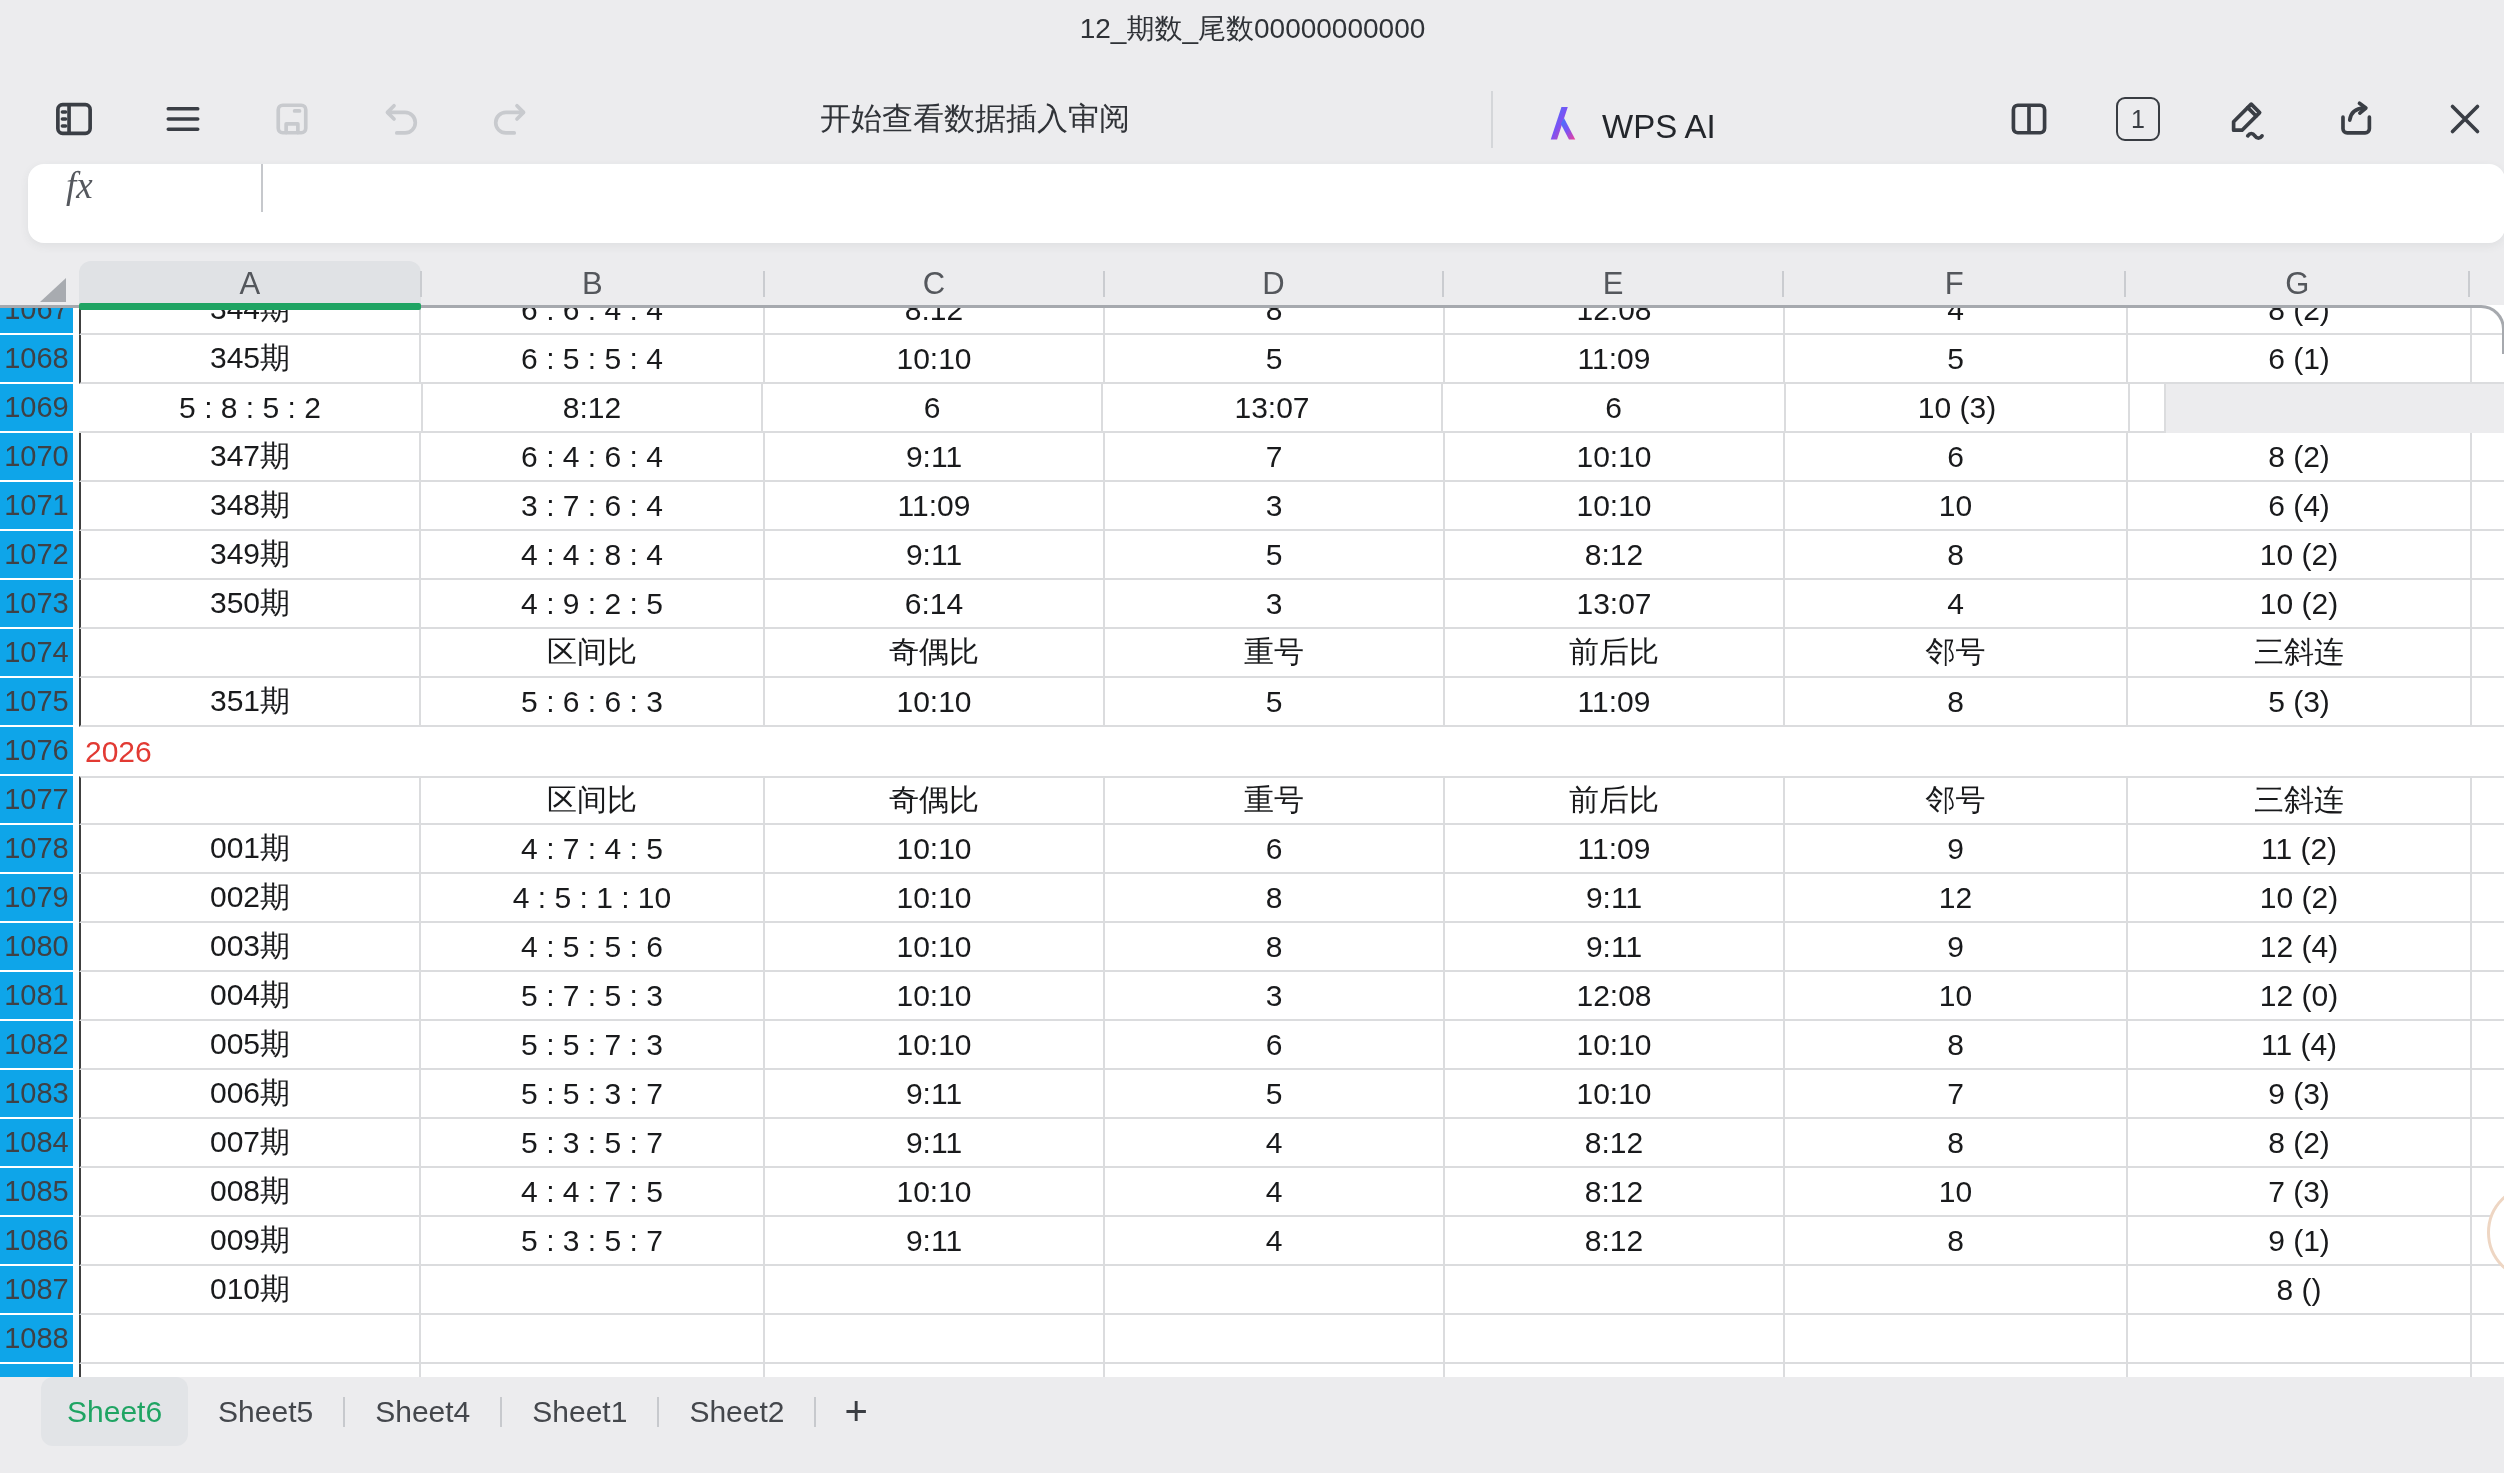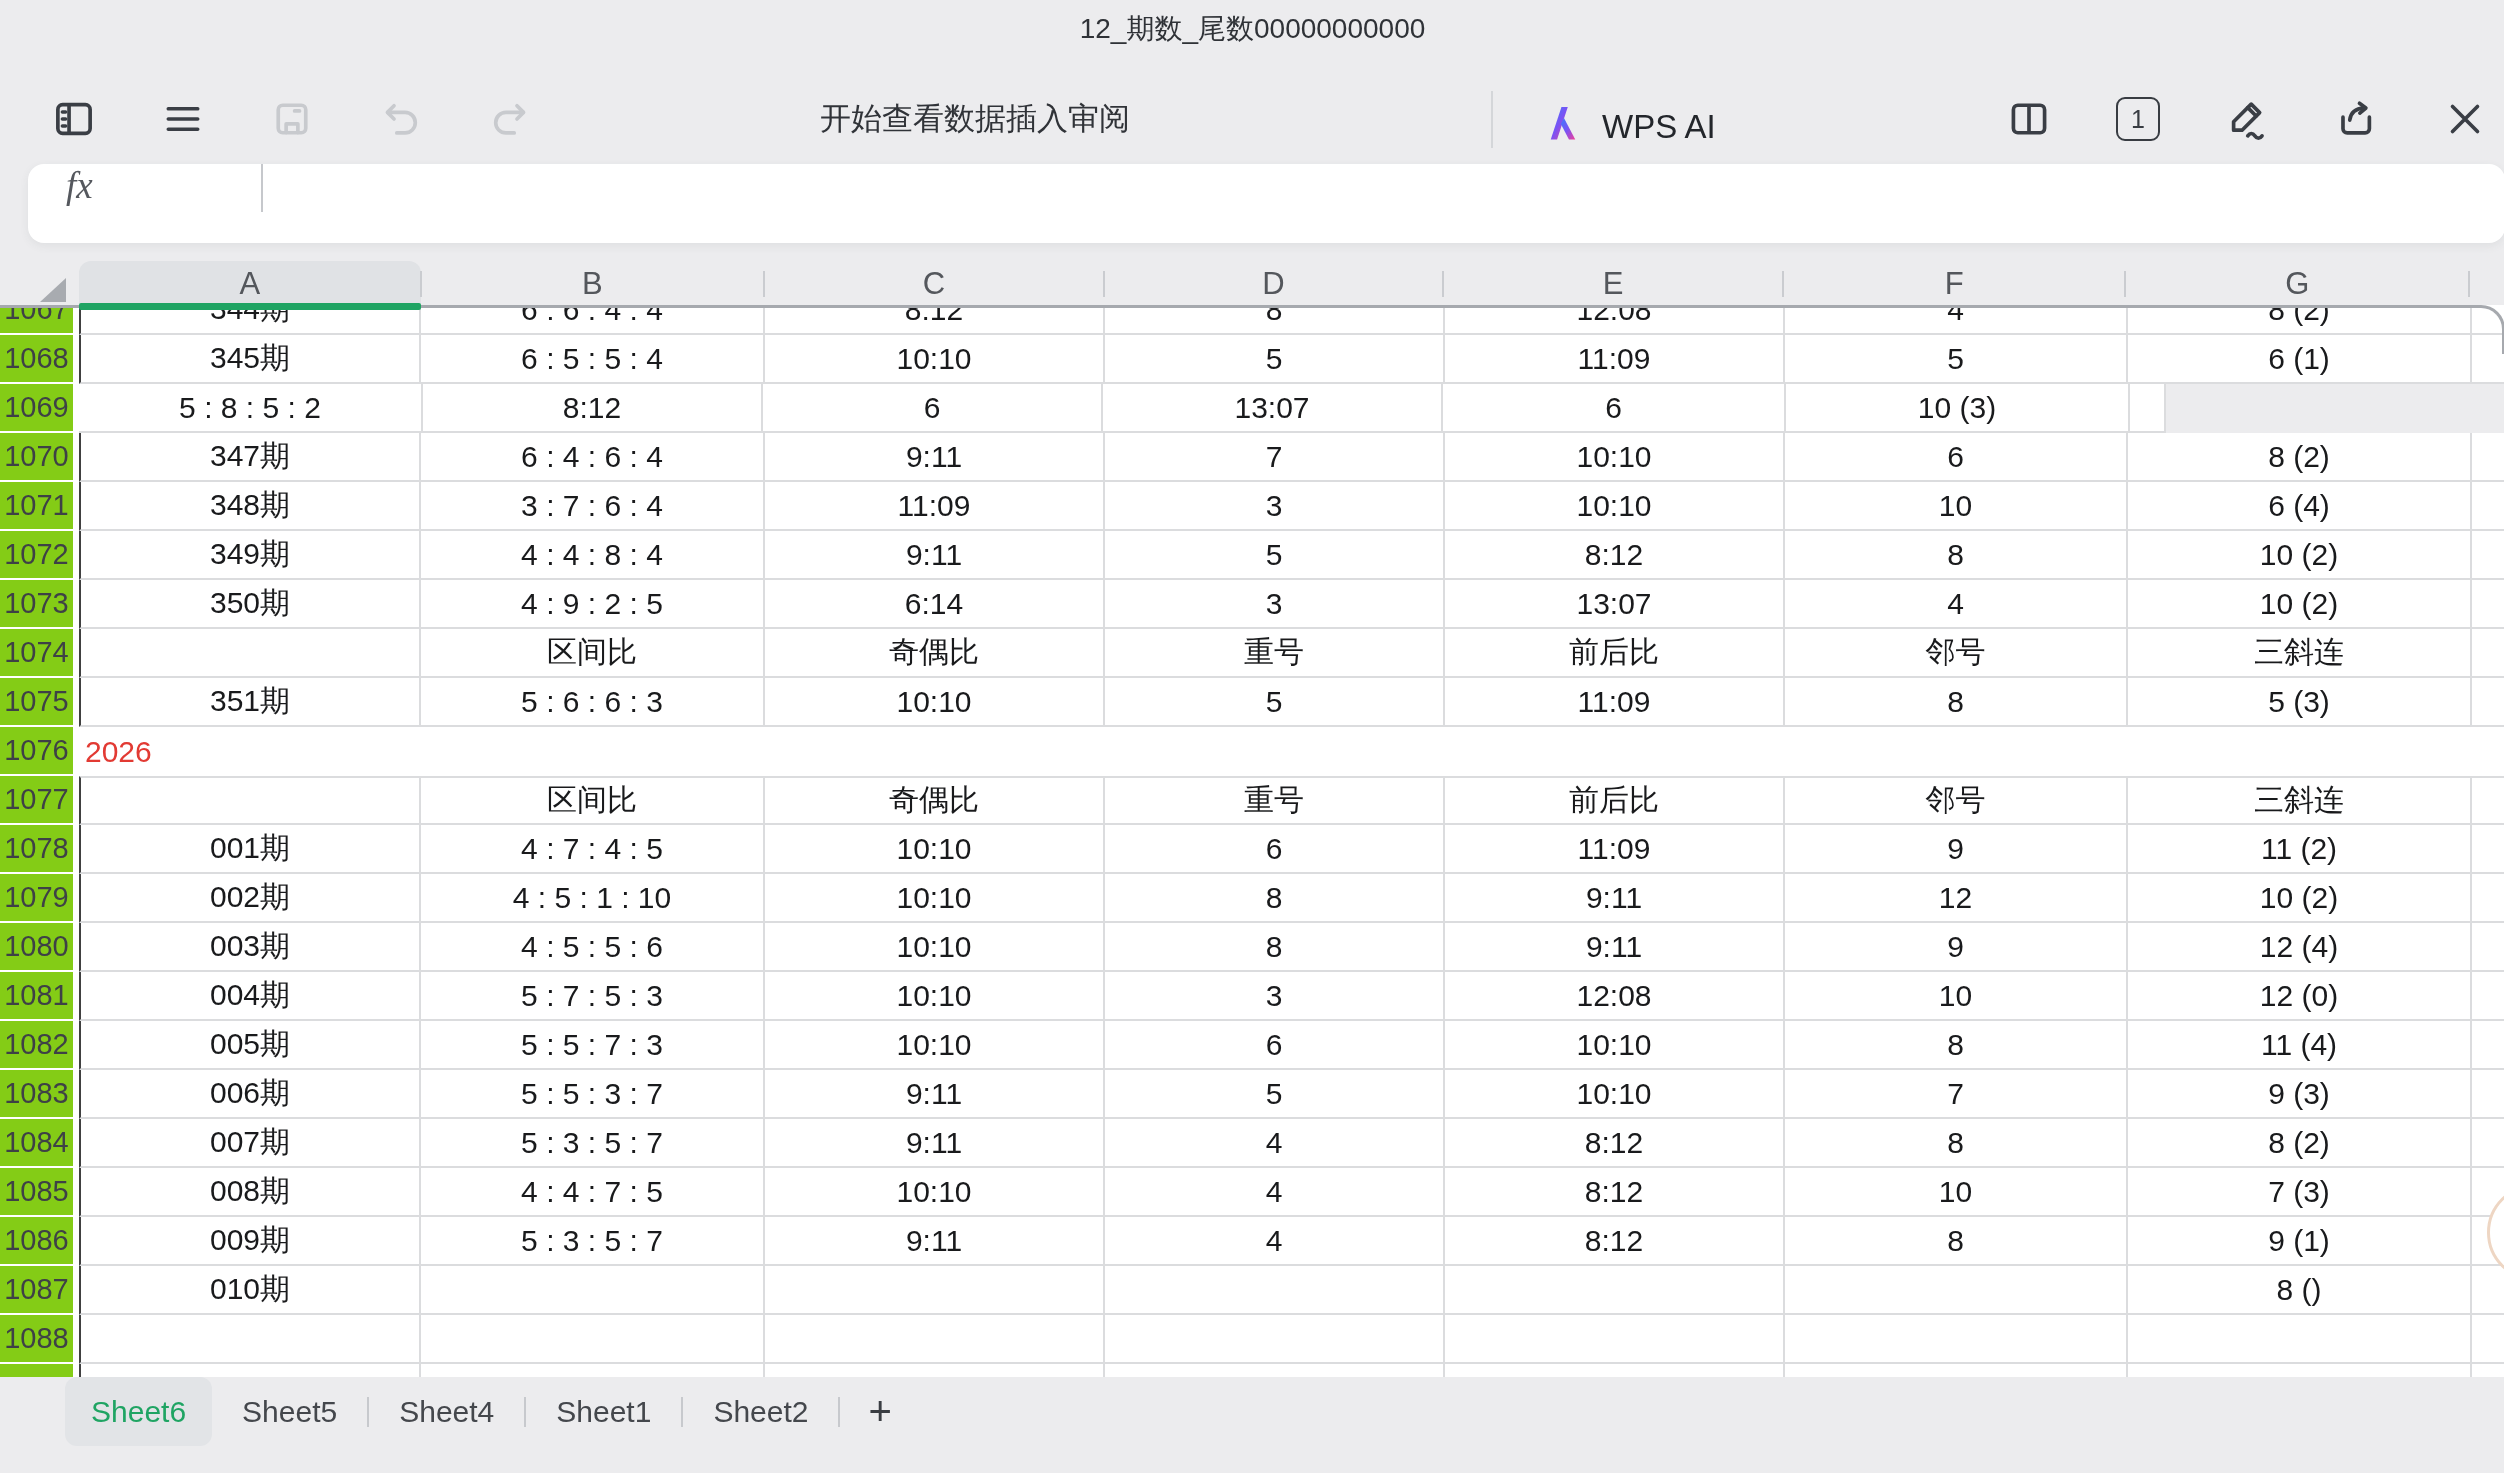--- a/index.html
+++ b/index.html
@@ -41,21 +41,21 @@
   .corner-tri{left:40px;top:278px;width:26px;height:24px;background:#a8abb0;
               clip-path:polygon(100% 0,100% 100%,0 100%);}
   .green-underline{left:79px;top:303px;width:342px;height:7px;background:#1fa463;border-radius:2px;z-index:7;}
   .frame-line{left:0;top:305px;width:2481px;height:3px;background:#a6a9ae;z-index:6;}
   .frame-corner{left:2473px;top:305px;width:29px;height:46px;border-top:3px solid #a6a9ae;
                 border-right:3px solid #a6a9ae;border-top-right-radius:24px;z-index:6;}
 
   
   #rows{left:0;top:305px;width:2505px;z-index:1;}
   .row{display:flex;align-items:flex-start;height:49px;overflow:hidden;}
-  .rnum{width:73px;flex:none;height:49px;background:#84cc16;border-bottom:2px solid #fff;
+  .rnum{width:73px;flex:none;height:49px;background:#0ea5e9;border-bottom:2px solid #fff;
         box-sizing:border-box;display:flex;align-items:center;justify-content:center;
         font-size:29px;color:#3e4146;}
   .rgap{width:6px;flex:none;height:49px;background:#fff;}
   .cells{flex:1;display:flex;}
   .cell{box-sizing:border-box;height:49px;background:#fff;border-right:2px solid #dbdcde;
         border-bottom:2px solid #dbdcde;display:flex;align-items:center;justify-content:center;
         font-size:30px;color:#191a1c;white-space:nowrap;}
   .cell.first{border-left:2px solid #404040;}
   .c0{width:342px;} .c1{width:344px;} .c2{width:340px;} .c3{width:340px;}
   .c4{width:340px;} .c5{width:343px;} .c6{width:344px;} .c7{width:36px;}
@@ -63,21 +63,21 @@
   .row.block-start .cell{border-top:2px solid #dbdcde;}
   .row.clip-top{height:30px;}
   .row.clip-top .rnum,.row.clip-top .cell,.row.clip-top .rgap{transform:translateY(-19px);}
   .row.clip-bottom{height:13px;}
   .row.red-year .c0{color:#e23a33;justify-content:flex-start;padding-left:6px;}
 
   .float-circle{left:2487px;top:1184px;width:91px;height:91px;border-radius:50%;
                 background:#fff;border:3px solid #eed6c3;z-index:8;}
 
   
-  #tabbar{left:65px;top:1376px;height:71px;display:flex;align-items:center;z-index:2;}
+  #tabbar{left:41px;top:1376px;height:71px;display:flex;align-items:center;z-index:2;}
   .tab{padding:12px 30px;height:69px;display:flex;align-items:center;font-size:30px;color:#44474c;}
   .tab.active{background:#e2e4e7;border-radius:12px;color:#1fa463;padding:0 26px;}
   .tabdiv{width:2px;height:30px;background:#c7c9cd;}
   .addtab{padding:0 28px;font-size:40px;color:#3a3d42;display:flex;align-items:center;height:69px;}
   .bottom-white{left:0;bottom:0;width:100%;height:9px;background:#fff;}
 </style>
 </head>
 <body>
 
 <div class="abs titlebar">12_期数_尾数00000000000</div>

